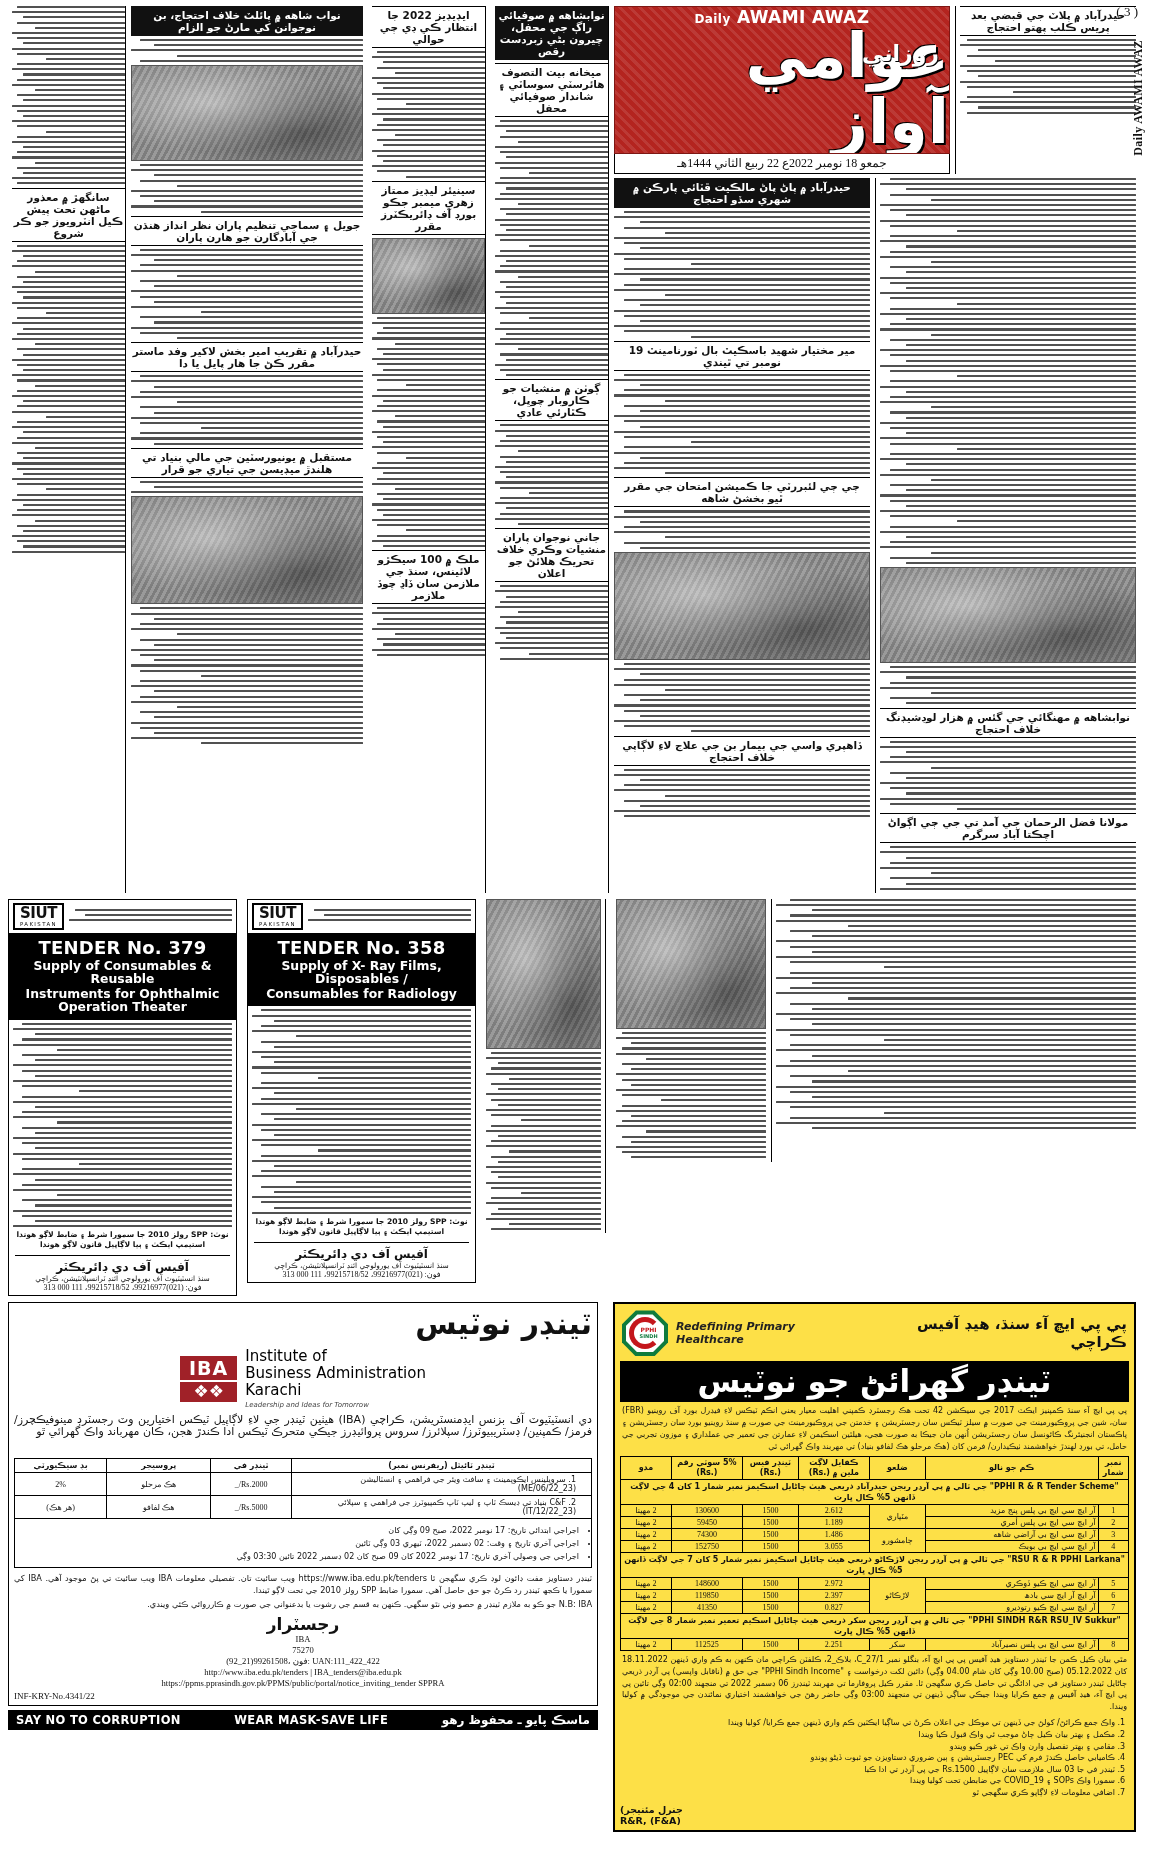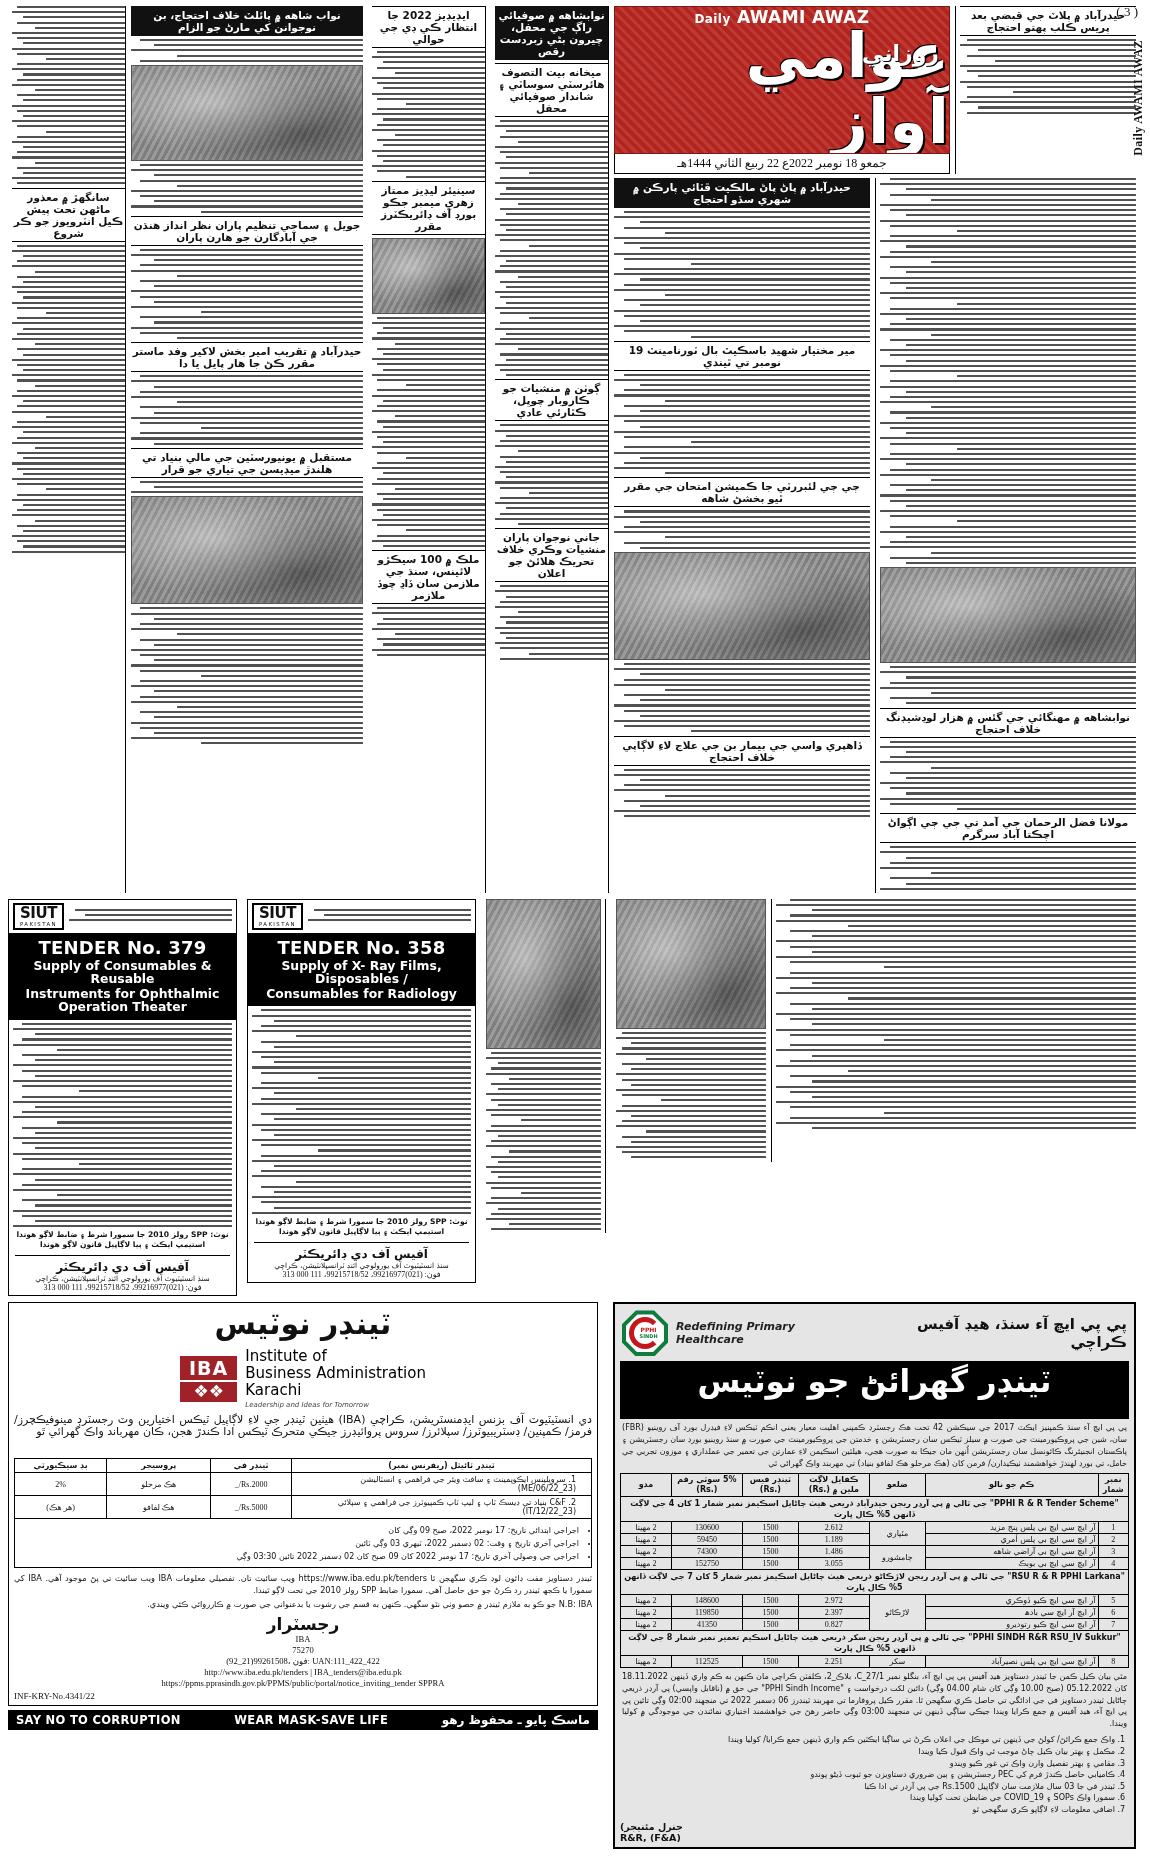--- a/index.html
+++ b/index.html
@@ -106,21 +106,21 @@
   .siut-black .t2 { font-size:12.4px; font-weight:bold; line-height:13.5px; margin-top:1px; }
   .siut-body { padding:3px 4px; }
   .siut-foot { text-align:center; direction:rtl; padding:2px 3px 3px; }
   .siut-foot .o1 { font-size:12px; font-weight:bold; }
   .siut-foot .o2 { font-size:7.4px; }
   .siut-foot .o3 { font-size:8px; font-family:"Liberation Serif",serif; direction:ltr; }
 
   
   .iba-ad { border:1.6px solid #000; padding:4px 5px; }
   .iba-title {
-    text-align:center; font-size:30px; font-weight:bold; direction:rtl;
+    font-size:30px; font-weight:bold; direction:rtl;
     line-height:34px; margin-bottom:3px;
   }
   .iba-logorow { display:flex; align-items:center; justify-content:center; gap:8px; padding:4px 0 5px; }
   .iba-mark { display:flex; flex-direction:column; gap:2px; }
   .iba-mark .m1 {
     background:#a02128; color:#fff; font-weight:bold; font-size:19px;
     letter-spacing:1px; padding:1px 9px; text-align:center;
   }
   .iba-mark .m2 {
     background:#a02128; color:#fff; font-size:17px; text-align:center;
@@ -140,21 +140,21 @@
 
   
   .slogan {
     background:#000; color:#fff; display:flex; align-items:center;
     justify-content:space-between; padding:3px 8px; font-weight:bold;
     font-size:11.5px; letter-spacing:.3px;
   }
   .slogan .ur { direction:rtl; font-size:12px; }
 
   
-  .pphi-ad { border:2px solid #000; padding:4px 5px; background:#e5e5e5; }
+  .pphi-ad { border:2px solid #000; padding:4px 5px; background:#fde047; }
   .pphi-top { display:flex; align-items:center; gap:8px; padding:2px 2px 5px; }
   .pphi-logo { width:46px; height:46px; position:relative; flex:0 0 auto; }
   .pphi-oct {
     position:absolute; inset:0; background:#0f7b3d;
     clip-path:polygon(30% 0,70% 0,100% 30%,100% 70%,70% 100%,30% 100%,0 70%,0 30%);
   }
   .pphi-oct2 {
     position:absolute; inset:4px; background:#fff;
     clip-path:polygon(30% 0,70% 0,100% 30%,100% 70%,70% 100%,30% 100%,0 70%,0 30%);
   }
@@ -162,21 +162,21 @@
     position:absolute; inset:7px; border:5px solid #c4161c; border-radius:50%;
     border-right-color:transparent;
   }
   .pphi-txt { position:absolute; left:50%; top:50%; transform:translate(-30%,-50%); text-align:center; }
   .pphi-txt b { display:block; font-size:6px; color:#c4161c; line-height:6px; }
   .pphi-txt span { display:block; font-size:5px; color:#0f7b3d; font-weight:bold; }
   .pphi-slogan { font-size:11px; font-style:italic; font-weight:bold; color:#222; flex:1 1 auto; }
   .pphi-head-ur { font-size:15px; font-weight:bold; direction:rtl; }
   .pphi-black {
     background:#000; color:#fff; text-align:center; font-weight:bold;
-    font-size:31px; direction:rtl; padding:3px 0 21px; line-height:34px;
+    font-size:31px; direction:rtl; padding:3px 0 4px; line-height:34px;
   }
   .pphi-intro { direction:rtl; font-size:8px; line-height:12px; padding:3px 2px; text-align:justify; }
   table.pphi-t { width:100%; border-collapse:collapse; direction:rtl; font-size:8px; }
   table.pphi-t th, table.pphi-t td { border:1px solid #000; padding:1px 2px; }
   table.pphi-t th { text-align:center; font-weight:bold; line-height:10px; }
   table.pphi-t td.c { text-align:center; font-family:"Liberation Serif",serif; }
   table.pphi-t td.scheme { text-align:center; font-weight:bold; font-size:8px; line-height:11px; }
   .pphi-foot { direction:rtl; font-size:8px; line-height:11.6px; padding:3px 2px; text-align:justify; }
   .pphi-list { direction:rtl; font-size:8px; line-height:11.6px; padding:0 14px 0 0; margin:2px 0; }
   .pphi-sign { text-align:left; direction:ltr; font-size:9.5px; font-weight:bold; padding-top:3px; }

